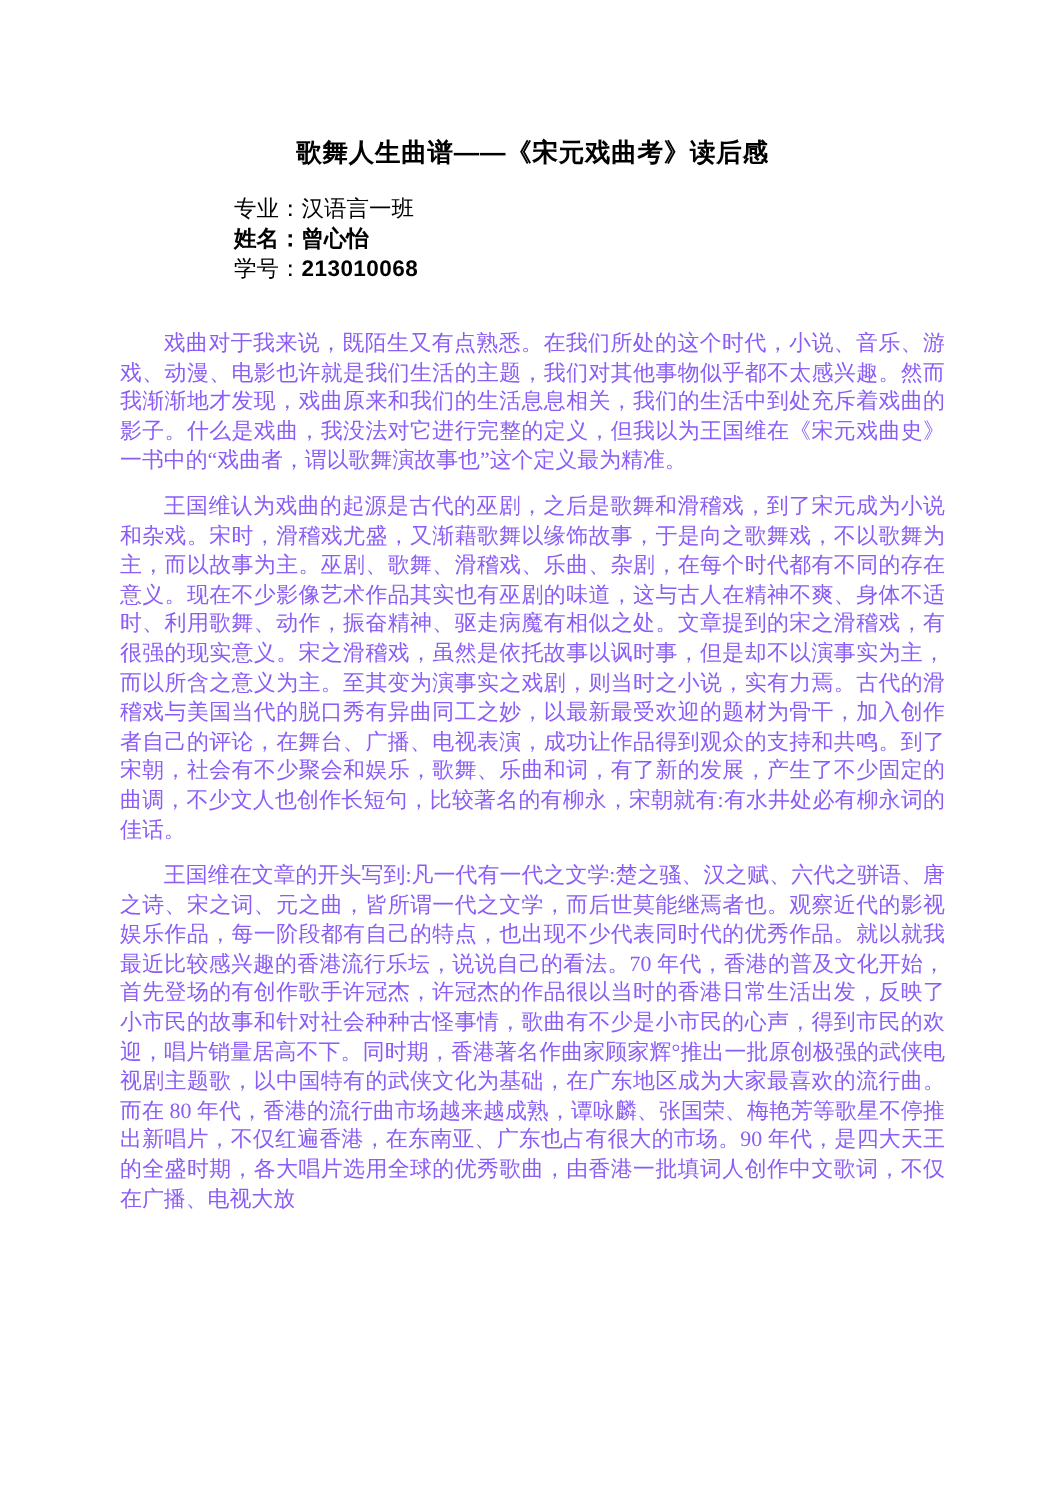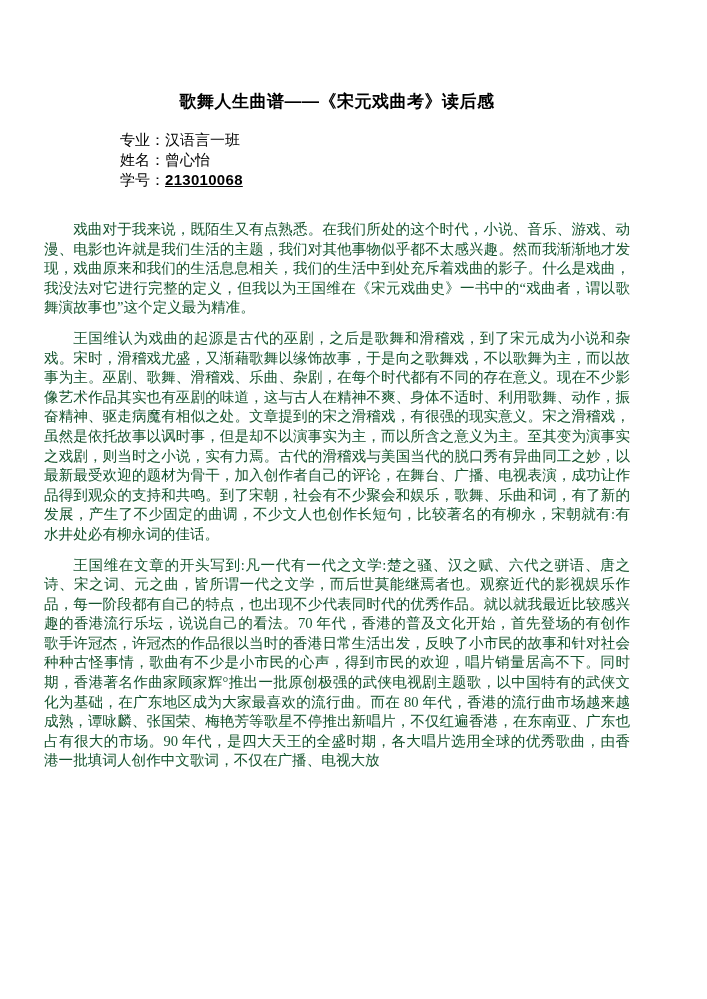--- a/index.html
+++ b/index.html
@@ -11,21 +11,21 @@
     width: 707px;
     height: 999px;
     overflow: hidden;
   }
   .page {
     position: relative;
     width: 707px;
     height: 999px;
     background: #ffffff;
     box-sizing: border-box;
-    padding: 90px 77px 0 44px;
+    padding: 90px 77px 0 80px;
     color: #000000;
   }
   .doc-title {
     margin: 0;
     font-family: "Liberation Sans", "DejaVu Sans", sans-serif;
     font-weight: bold;
     font-size: 17px;
     line-height: 24px;
     text-align: center;
     color: #000000;
@@ -36,37 +36,36 @@
     align-items: baseline;
     margin-top: 16px;
     font-family: "Liberation Serif", "DejaVu Serif", serif;
     font-size: 15px;
     line-height: 20px;
     color: #000000;
     white-space: nowrap;
     flex-direction: column;
   }
   .meta-major { margin-left: 23px; }
-  .meta-name  { margin-left: 76px; }
+  .meta-name  { margin-left: 76px; font-weight: bold; }
   .meta-id    { margin-left: 65px; }
   .id-number {
     font-family: "Liberation Sans", "DejaVu Sans", sans-serif;
     font-weight: 600;
     font-size: 15px;
     letter-spacing: 0.3px;
-    text-decoration: underline;
   }
   .body-para {
     margin: 11px 0 0 0;
     font-family: "Liberation Serif", "DejaVu Serif", serif;
     font-size: 14.6px;
     line-height: 19.6px;
     text-align: justify;
     text-indent: 2em;
-    color: #14532d;
+    color: #8b5cf6;
     word-break: normal;
     overflow-wrap: break-word;
   }
   .body-para.first {
     margin-top: 30px;
   }
 </style>
 </head>
 <body>
 

